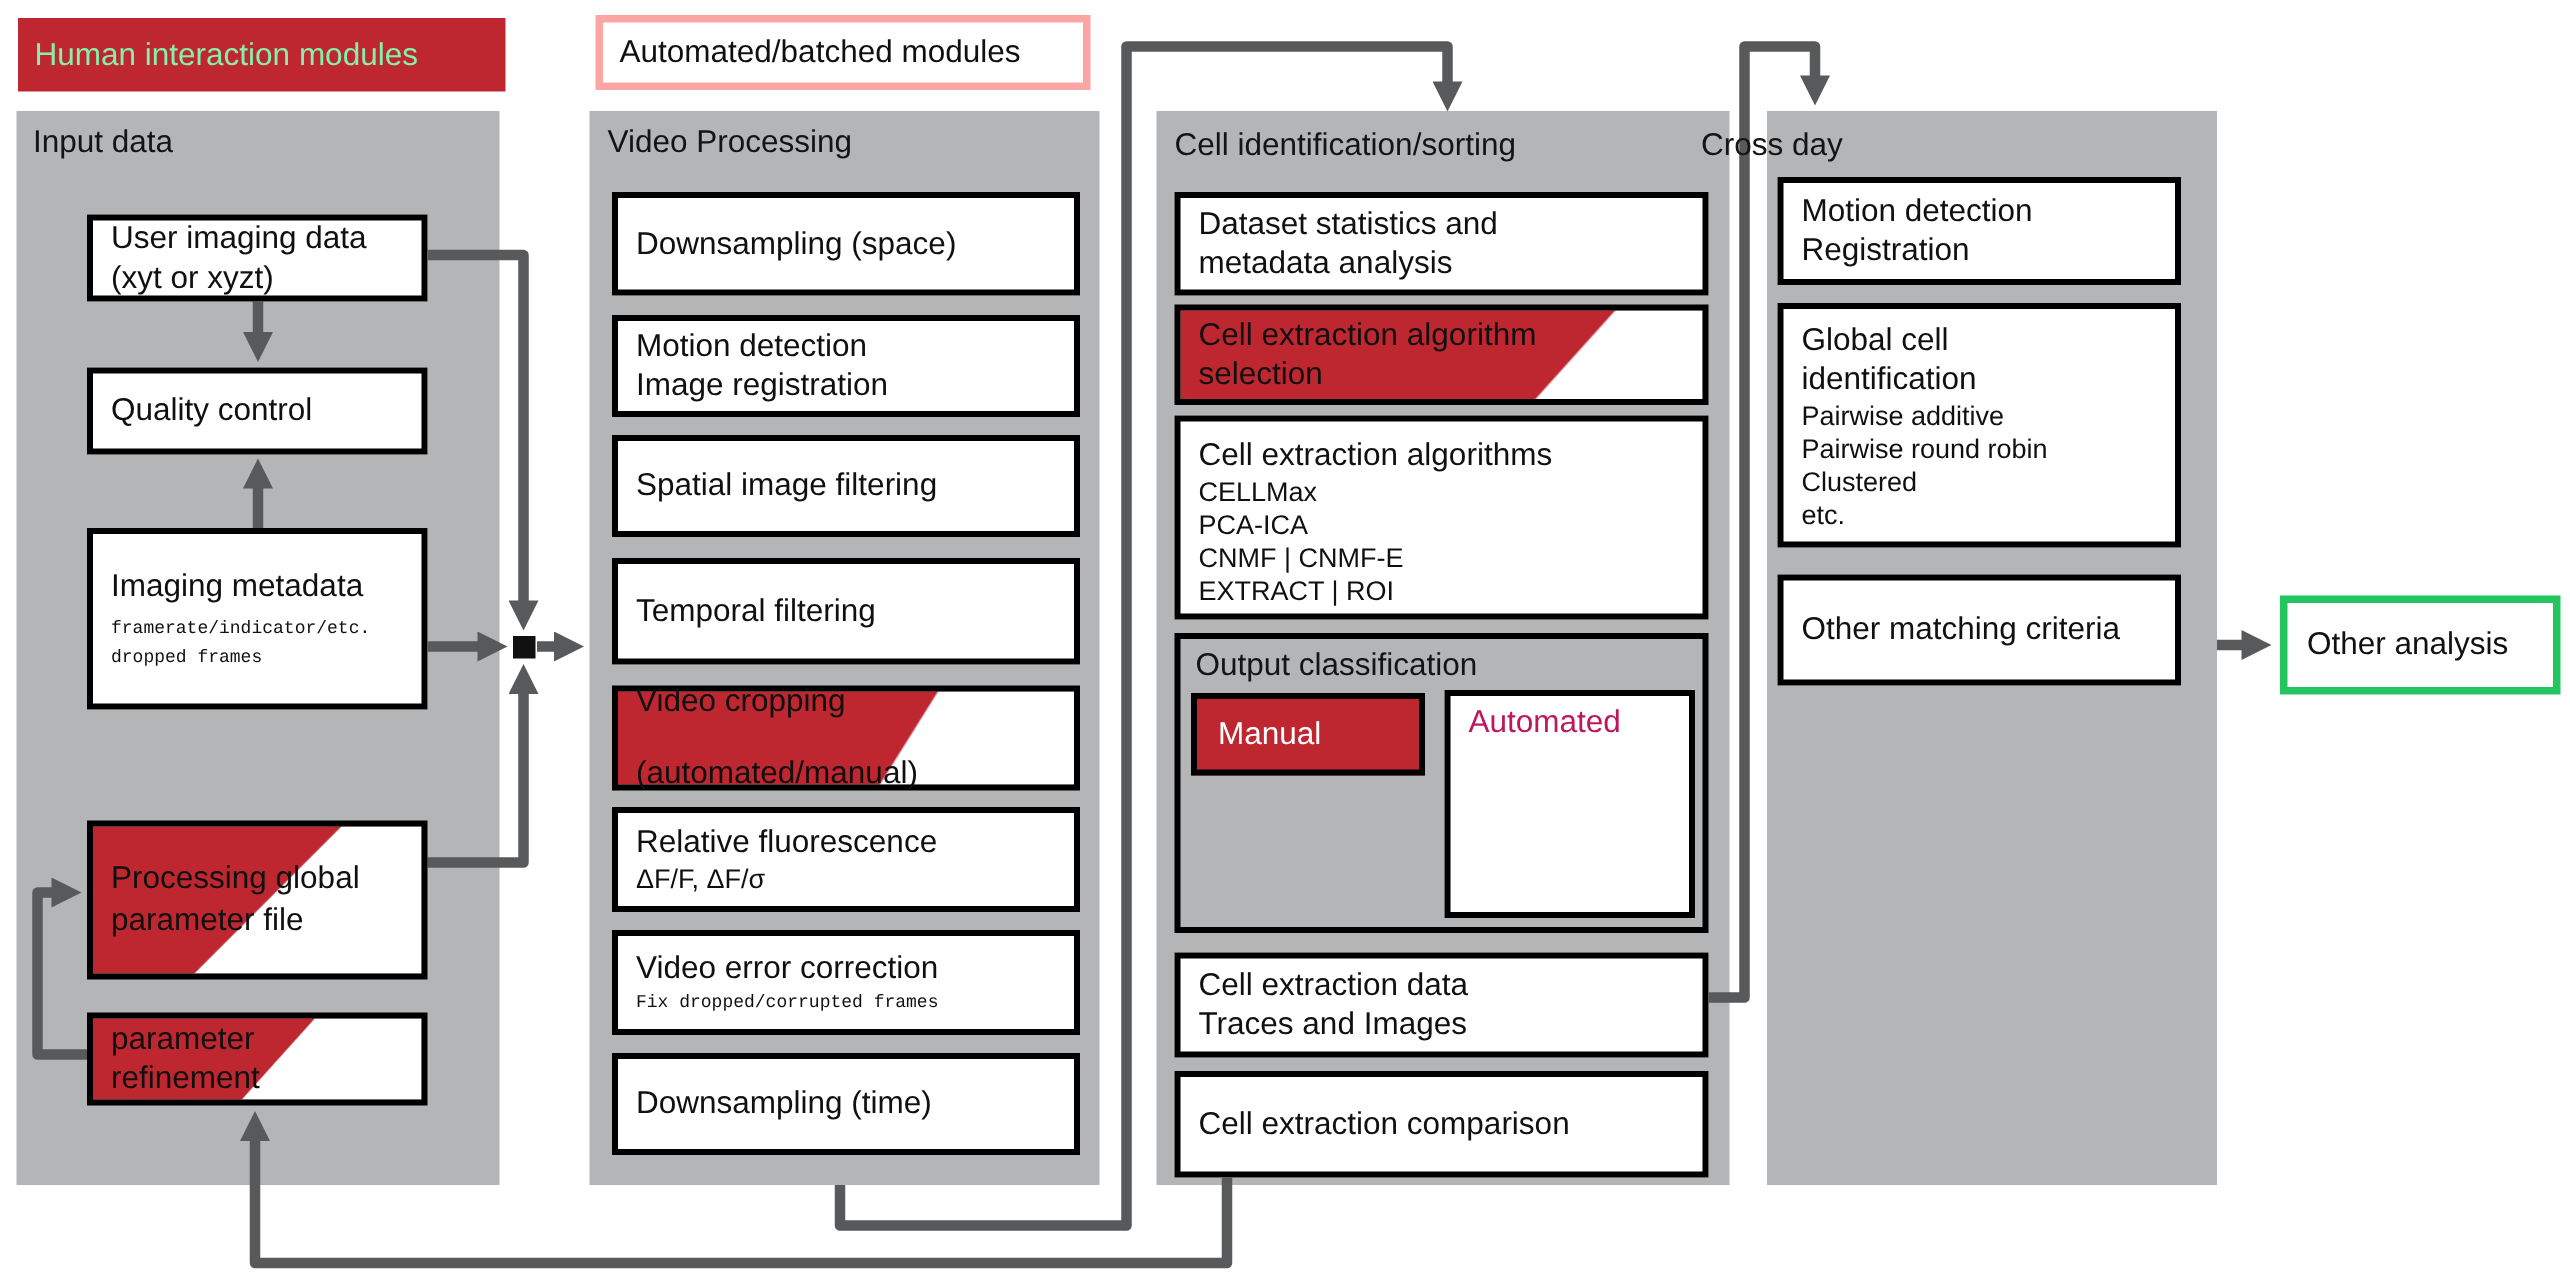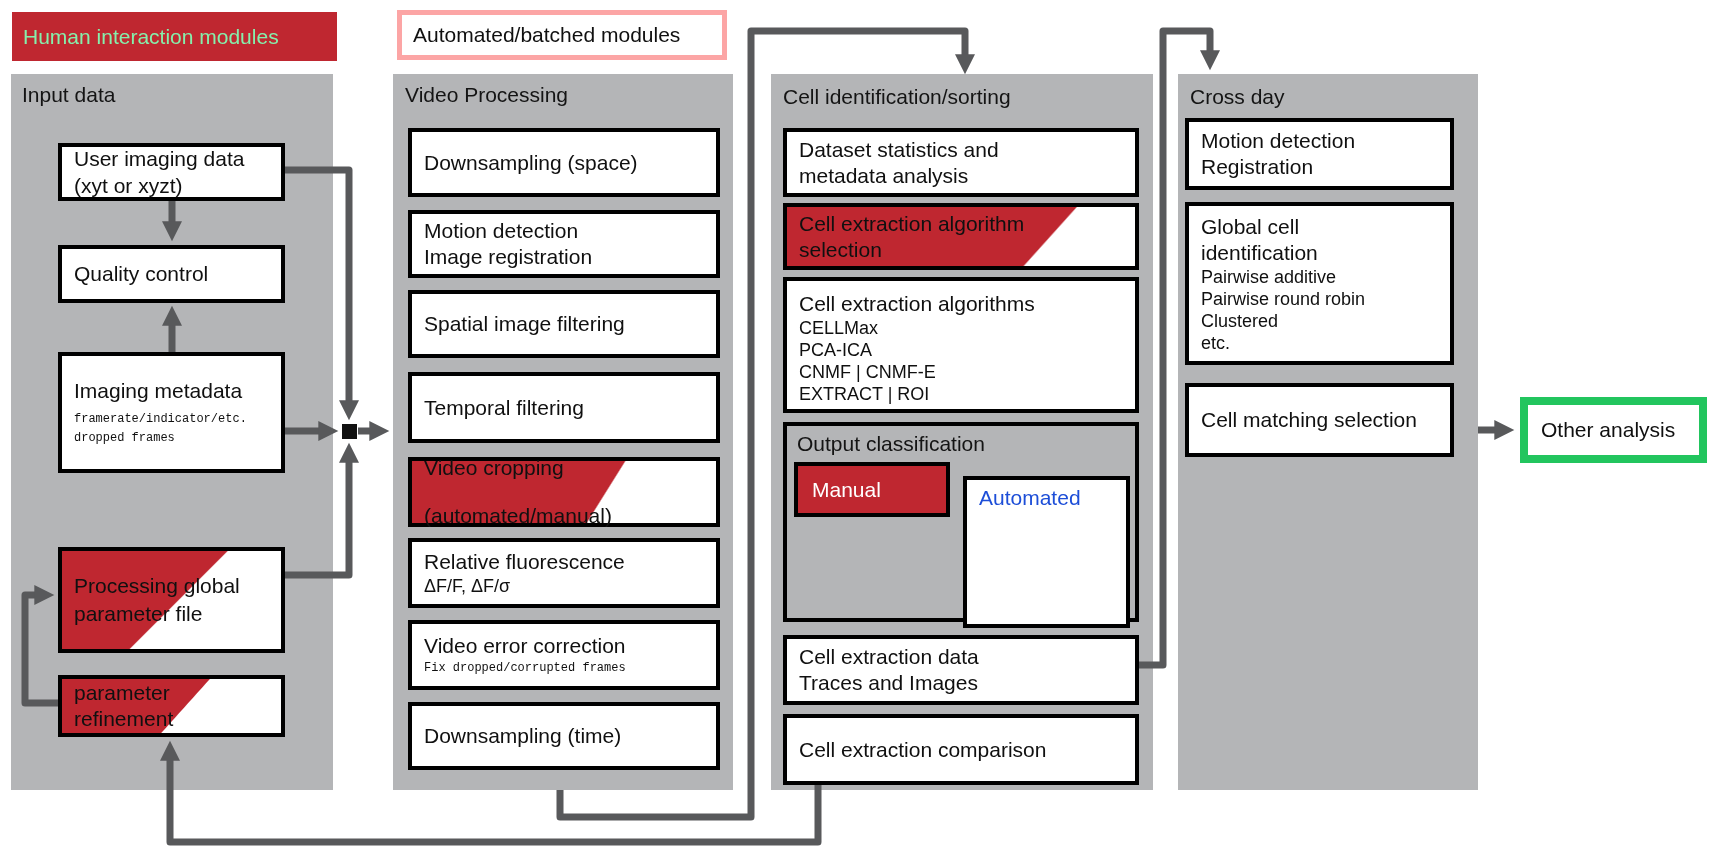--- a/index.html
+++ b/index.html
@@ -21,23 +21,23 @@
   .legend-red{position:absolute;left:12px;top:12px;width:325px;height:49px;background:#bf2730;
               color:#86efac;font-size:21px;display:flex;align-items:center;padding-left:11px;box-sizing:border-box;}
   .legend-auto{position:absolute;left:397px;top:10px;width:330px;height:50px;background:#fff;
                border:5px solid #fca5a5;font-size:21px;display:flex;align-items:center;
                padding-left:11px;box-sizing:border-box;color:#101010;}
   .panel{position:absolute;background:#b4b5b7;border:4px solid #000;box-sizing:border-box;}
   .panel-title{position:absolute;font-size:21px;color:#141414;}
   .manual-box{position:absolute;background:#bf2730;border:4px solid #000;box-sizing:border-box;
               color:#fff;font-size:21px;display:flex;align-items:center;padding-left:14px;}
   .auto-box{position:absolute;background:#fff;border:4px solid #000;box-sizing:border-box;
-            color:#1d4ed8;font-size:21px;padding:6px 0 0 12px;margin-top:16px;}
+            color:#be185d;font-size:21px;padding:6px 0 0 12px;}
   .other-box{position:absolute;left:1520px;top:397px;width:187px;height:66px;background:#fff;
-             border:8px solid #22c55e;box-sizing:border-box;font-size:21px;display:flex;
+             border:5px solid #22c55e;box-sizing:border-box;font-size:21px;display:flex;
              align-items:center;padding-left:13px;color:#101010;}
   .copyright{position:absolute;right:8px;top:810px;font-size:24px;color:#1a1a1a;}
   svg.wires{position:absolute;left:0;top:0;pointer-events:none;}
 </style>
 </head>
 <body>
 
 <div class="canvas">
 
   <div class="col" style="left:11px;top:74px;width:322px;height:716px"></div>
@@ -70,21 +70,21 @@
   <div class="legend-red">
     <span>Human interaction modules</span>
   </div>
   <div class="legend-auto">
     <span>Automated/batched modules</span>
   </div>
 
   <div class="colhead" style="left:22px;top:83px">Input data</div>
   <div class="colhead" style="left:405px;top:83px">Video Processing</div>
   <div class="colhead" style="left:783px;top:85px">Cell identification/sorting</div>
-  <div class="colhead" style="left:1190px;top:85px">Cross day</div>
+  <div class="colhead" style="left:1134px;top:85px">Cross day</div>
 
   <div class="box" style="left:58px;top:143px;width:227px;height:58px;line-height:27px">
     <span>User imaging data</span>
     <span>(xyt or xyzt)</span>
   </div>
   <div class="box" style="left:58px;top:245px;width:227px;height:58px">
     <span>Quality control</span>
   </div>
   <div class="box" style="left:58px;top:352px;width:227px;height:121px">
     <span>Imaging metadata</span>
@@ -167,21 +167,21 @@
   </div>
   <div class="box" style="left:1185px;top:202px;width:269px;height:163px;justify-content:flex-start;padding-top:8px">
     <span>Global cell</span>
     <span>identification</span>
     <span class="sub18">Pairwise additive</span>
     <span class="sub18">Pairwise round robin</span>
     <span class="sub18">Clustered</span>
     <span class="sub18">etc.</span>
   </div>
   <div class="box" style="left:1185px;top:383px;width:269px;height:74px">
-    <span>Cell matching selection</span>
+    <span>Other matching criteria</span>
   </div>
 
   <div class="other-box">
     <span>Other analysis</span>
   </div>
 
 
 </div>
 
 </body></html>

